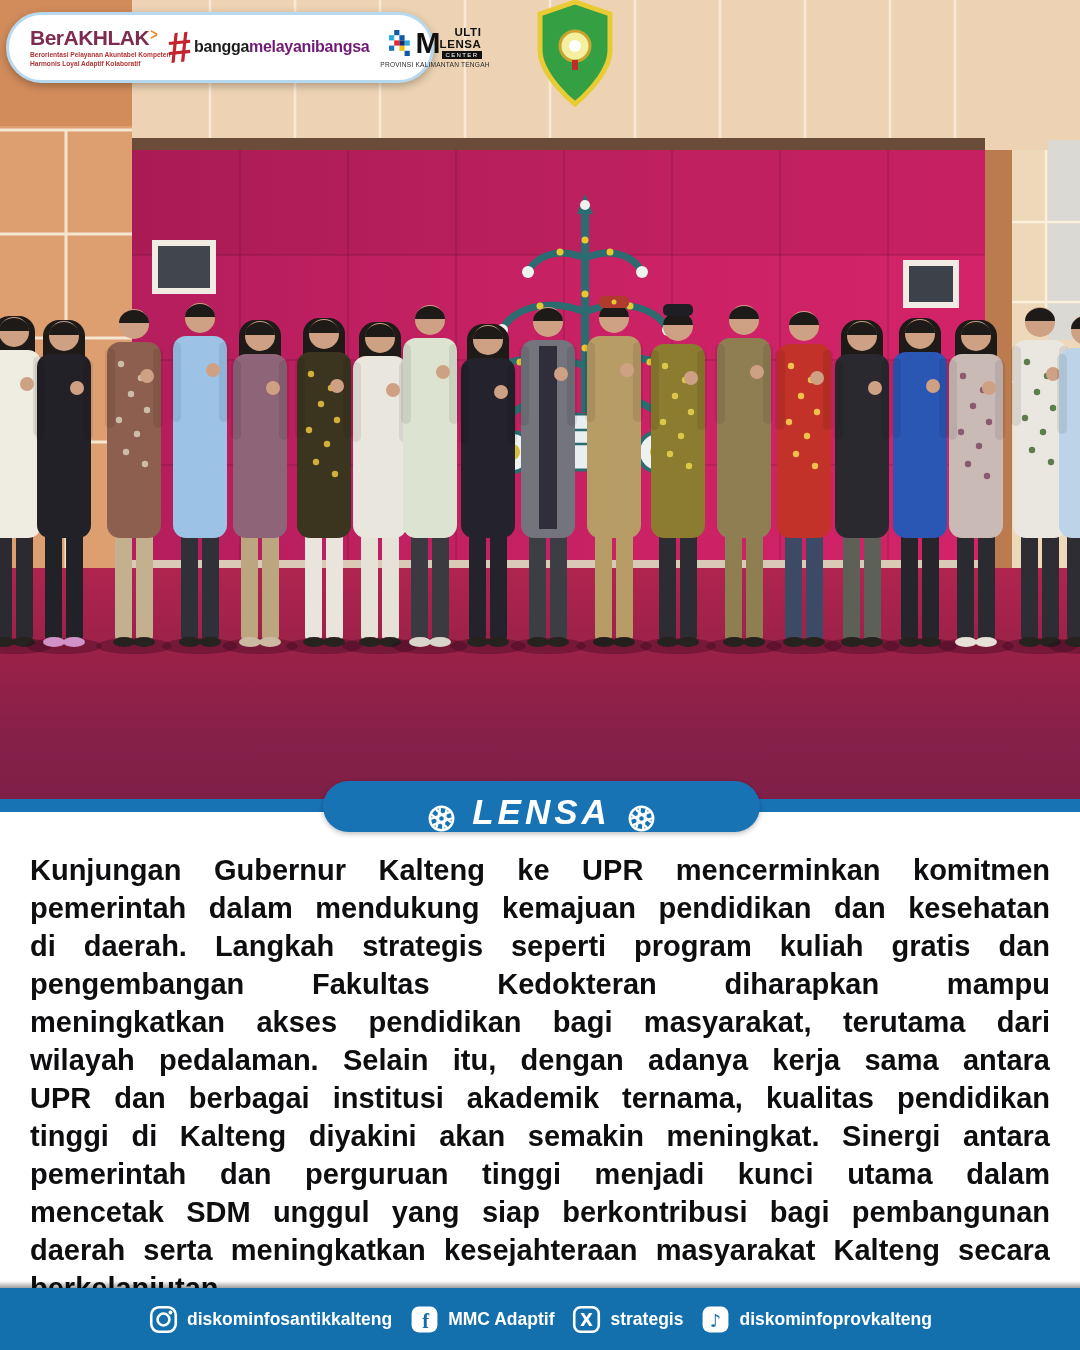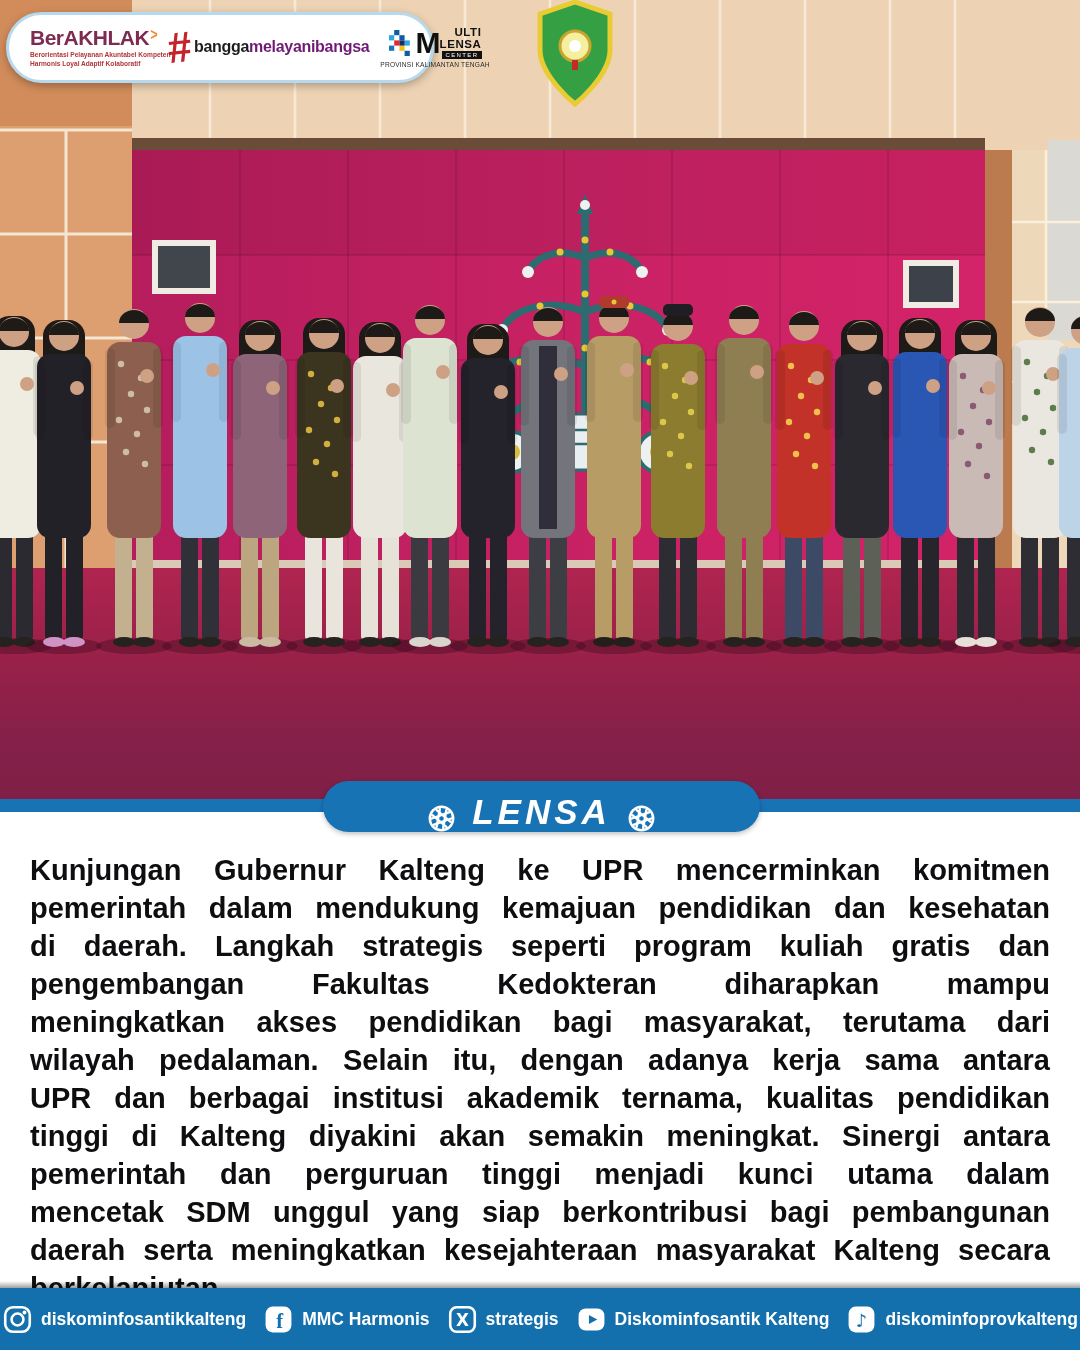--- a/index.html
+++ b/index.html
@@ -538,38 +538,31 @@
         <circle cx="12" cy="12" r="4.6" fill="none" stroke="#fff" stroke-width="2"></circle>
         <circle cx="17.4" cy="6.6" r="1.5" fill="#fff"></circle>
       </svg>
       <span class="f-label">diskominfosantikkalteng</span>
     </div>
     <div class="f-item">
       <svg class="f-ic" viewBox="0 0 24 24">
         <rect x="2" y="2" width="20" height="20" rx="5.5" fill="#fff"></rect>
         <text x="13" y="18.5" text-anchor="middle" font-size="16" font-weight="bold" fill="#1470ad" font-family="Liberation Serif, serif">f</text>
       </svg>
-      <span class="f-label">MMC Harmonis</span>
+      <span class="f-label">MMC Adaptif</span>
     </div>
     <div class="f-item">
       <svg class="f-ic" viewBox="0 0 24 24">
         <rect x="2.5" y="2.5" width="19" height="19" rx="5" fill="none" stroke="#fff" stroke-width="2"></rect>
         <text x="12" y="17" text-anchor="middle" font-size="13" font-weight="bold" fill="#fff" font-family="DejaVu Sans, sans-serif">X</text>
       </svg>
       <span class="f-label">strategis</span>
     </div>
     <div class="f-item">
       <svg class="f-ic" viewBox="0 0 24 24">
-        <rect x="2" y="3.5" width="20" height="17" rx="5.5" fill="#fff"></rect>
-        <polygon points="10,8.5 16.5,12 10,15.5" fill="#1470ad"></polygon>
-      </svg>
-      <span class="f-label">Diskominfosantik Kalteng</span>
-    </div>
-    <div class="f-item">
-      <svg class="f-ic" viewBox="0 0 24 24">
         <rect x="2" y="2" width="20" height="20" rx="5.5" fill="#fff"></rect>
         <text x="12" y="17.5" text-anchor="middle" font-size="14" font-weight="bold" fill="#1470ad" font-family="DejaVu Sans, sans-serif">♪</text>
       </svg>
       <span class="f-label">diskominfoprovkalteng</span>
     </div>
   </div>
 
 </div>
 
 </body></html>

